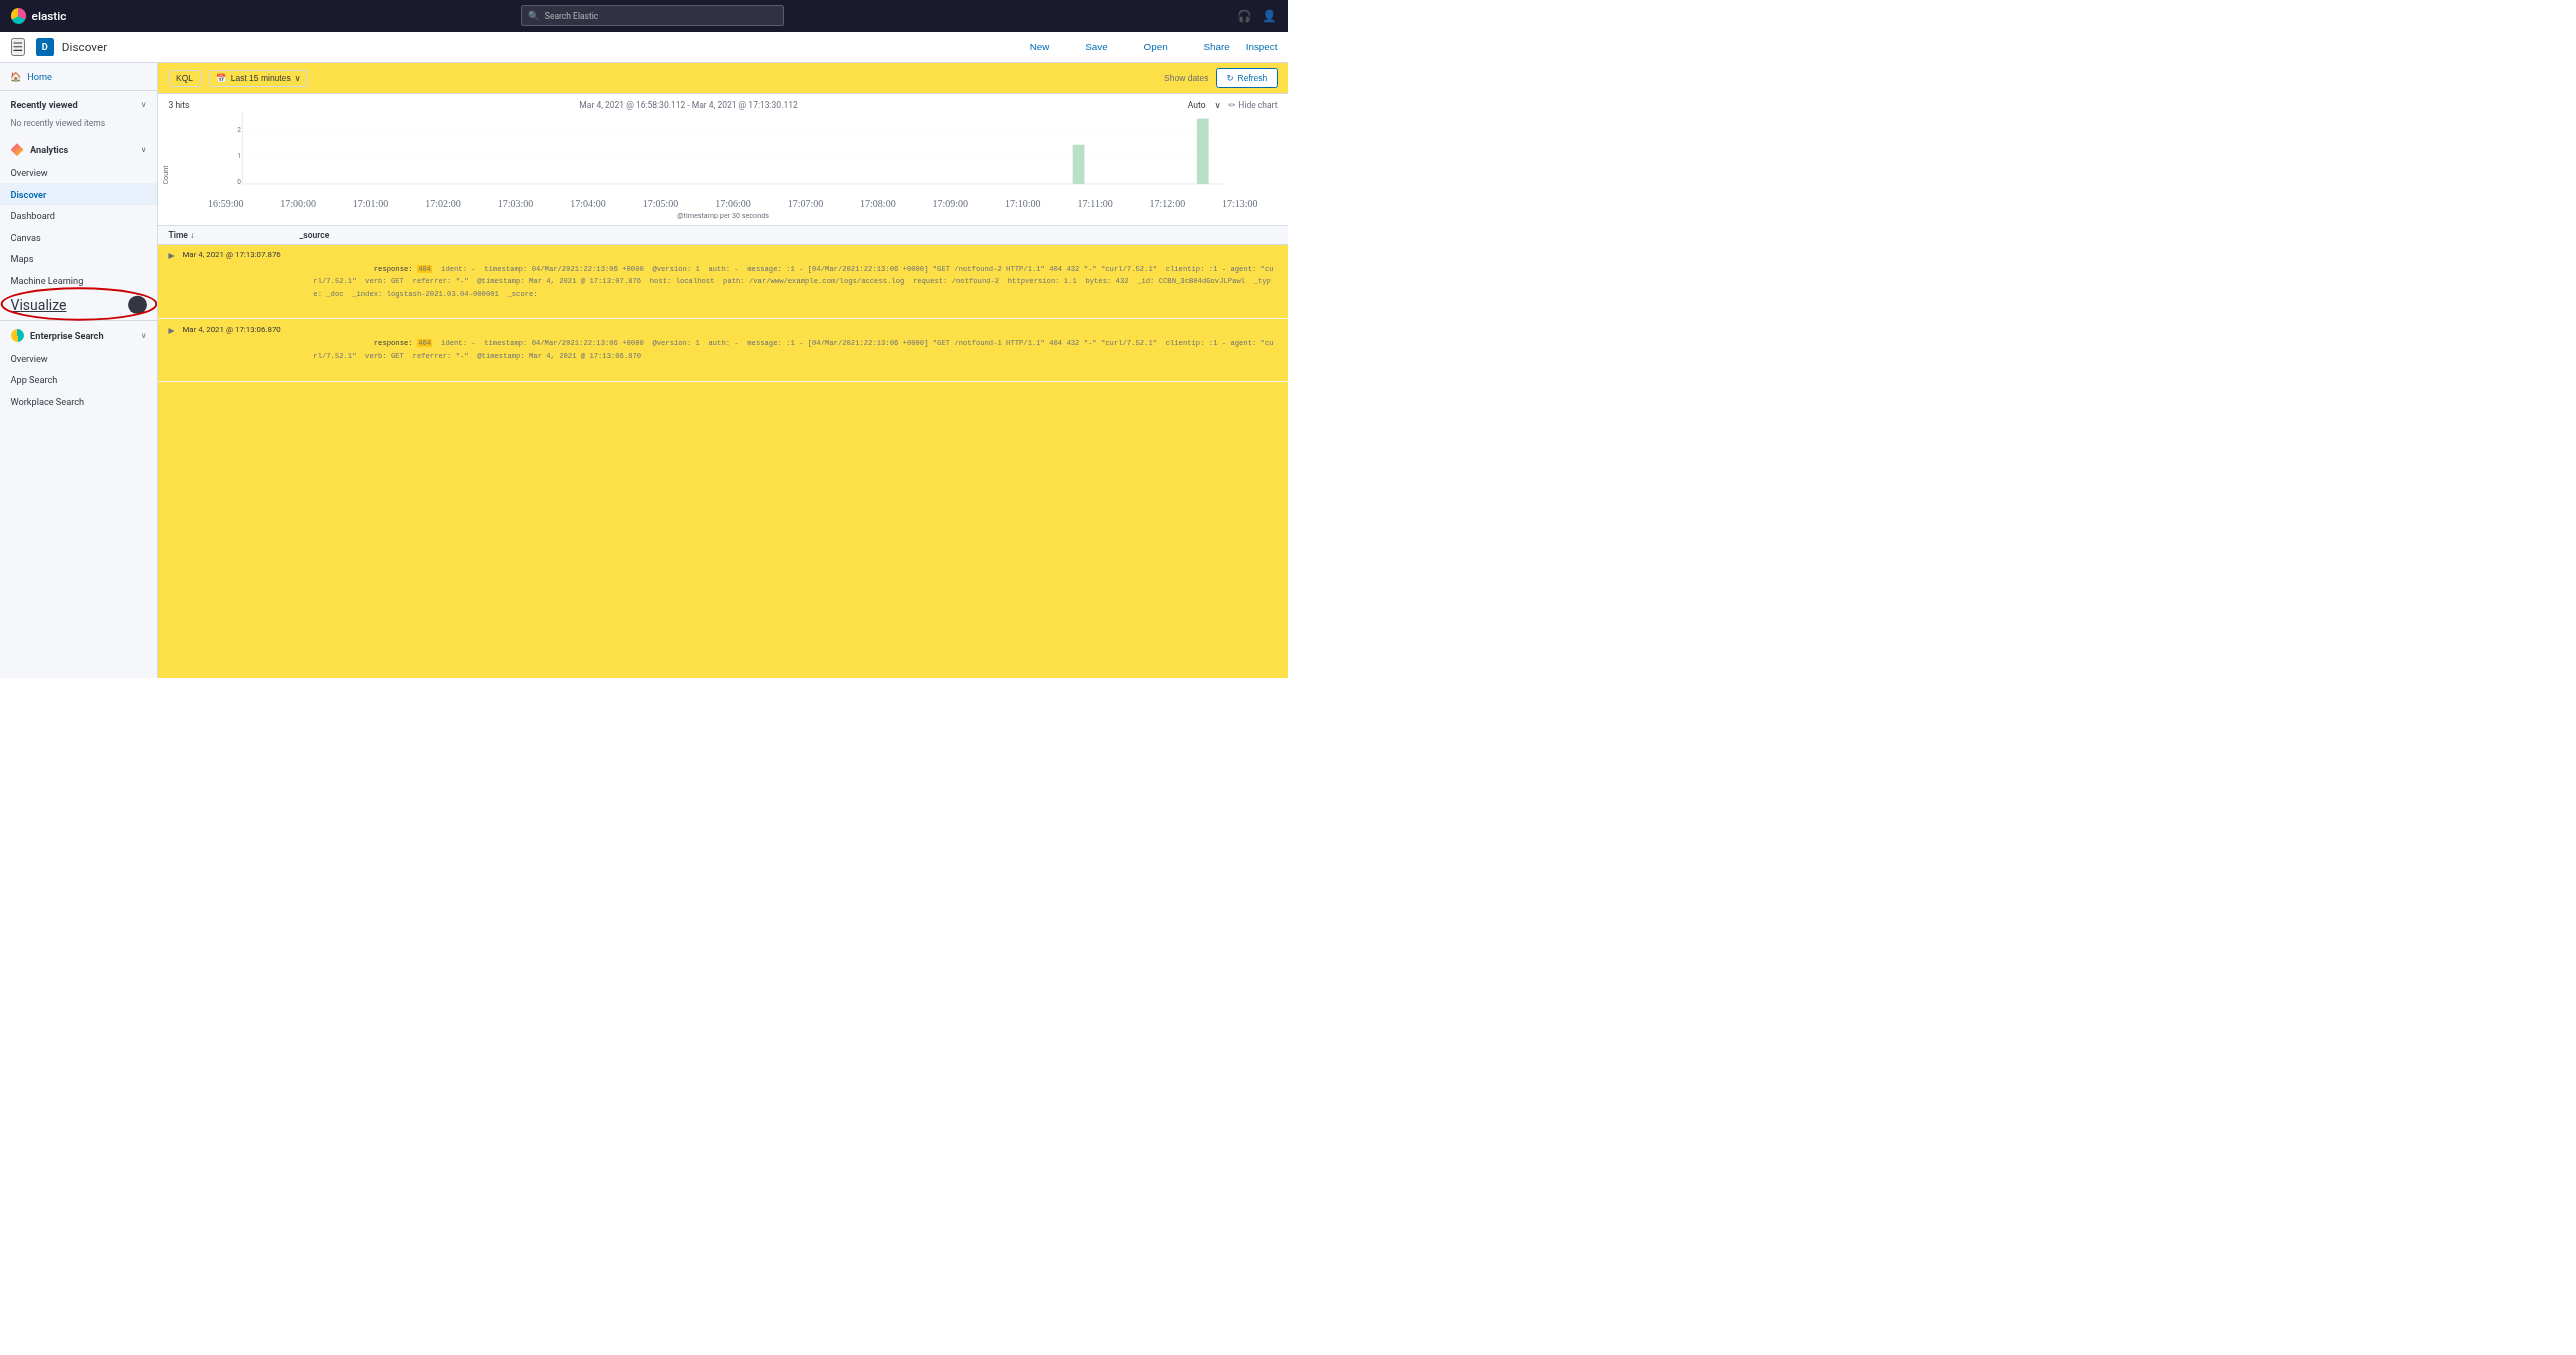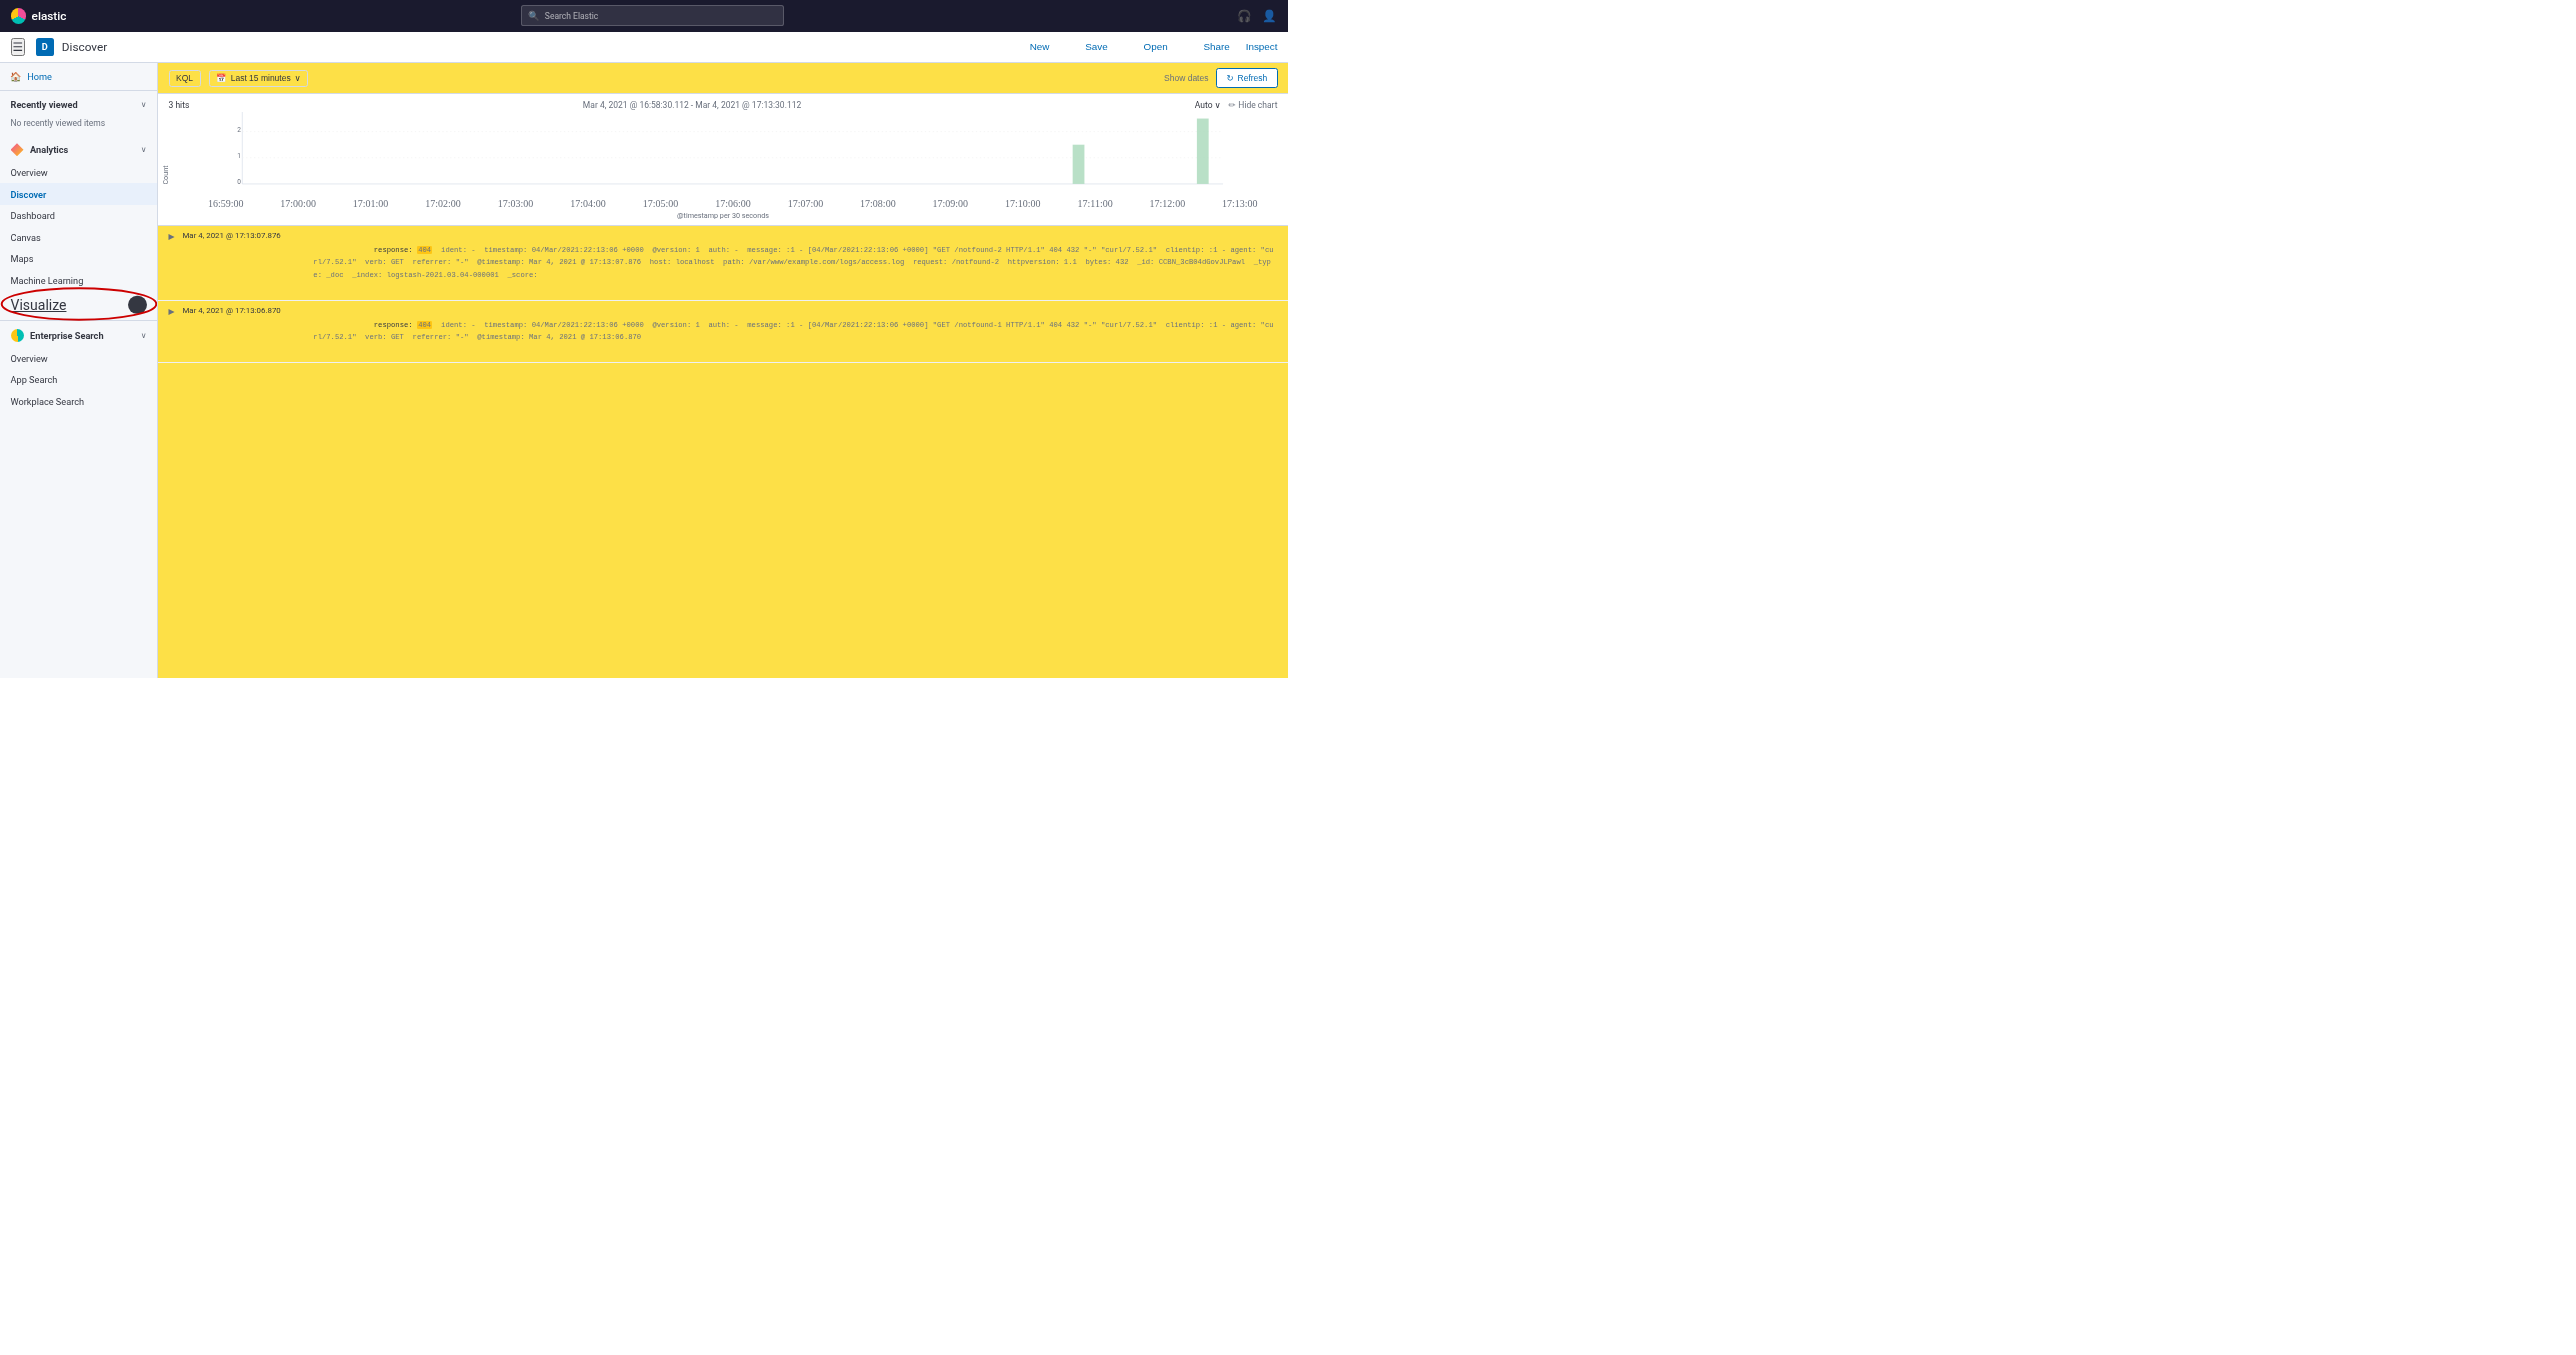--- a/index.html
+++ b/index.html
@@ -132,21 +132,21 @@
     .chart-area {
       padding: 5.3px 10.5px; border-bottom: 0.7px solid #d3dae6;
       background: #fff; position: relative;
     }
     .chart-header {
       display: flex; align-items: center; gap: 7.9px; margin-bottom: 2.6px;
     }
     .hits-count { font-size: 8.5px; color: #343741; }
     .time-range-text { font-size: 8.5px; color: #69707d; flex: 1; text-align: center; }
     .auto-select {
-      display: flex; align-items: center; gap: 2px;
+      display: flex; align-items: center; gap: 9px;
       font-size: 8.5px; color: #343741; cursor: pointer;
     }
     .hide-chart-btn {
       display: flex; align-items: center; gap: 2.6px;
       font-size: 8.5px; color: #69707d; cursor: pointer; margin-left: auto;
     }
     .chart-y-label {
       position: absolute; left: -13px; top: 50%; transform: rotate(-90deg) translateX(-50%);
       font-size: 7.2px; color: #69707d; white-space: nowrap;
     }
@@ -341,20 +341,27 @@
           <span>17:10:00</span>
           <span>17:11:00</span>
           <span>17:12:00</span>
           <span>17:13:00</span>
         </div>
       </div>
       <div class="chart-subtitle">@timestamp per 30 seconds</div>
     </div>
 
     <div class="results-table">
+      <div class="results-header">
+        <span class="col-time">
+          <span>Time</span>
+          <span>↓</span>
+        </span>
+        <span class="col-source">_source</span>
+      </div>
 
       <div class="result-row">
         <div class="result-row-main">
           <span class="expand-btn">▶</span>
           <span class="col-time-val">Mar 4, 2021 @ 17:13:07.876</span>
           <div class="col-source-val">
             <span class="source-text">
               <span class="field-key">response: </span><span style="background:#fec514;padding:0 1.3px;border-radius:1.3px;">404</span><span>  ident: -  timestamp: 04/Mar/2021:22:13:06 +0000  @version: 1  auth: -  message: :1 - [04/Mar/2021:22:13:06 +0000] "GET /notfound-2 HTTP/1.1" 404 432 "-" "curl/7.52.1"  clientip: :1 - agent: "curl/7.52.1"  verb: GET  referrer: "-"  @timestamp: Mar 4, 2021 @ 17:13:07.876  host: localhost  path: /var/www/example.com/logs/access.log  request: /notfound-2  httpversion: 1.1  bytes: 432  _id: CCBN_3cB04dGovJLPawl  _type: _doc  _index: logstash-2021.03.04-000001  _score:</span>
             </span>
           </div>

